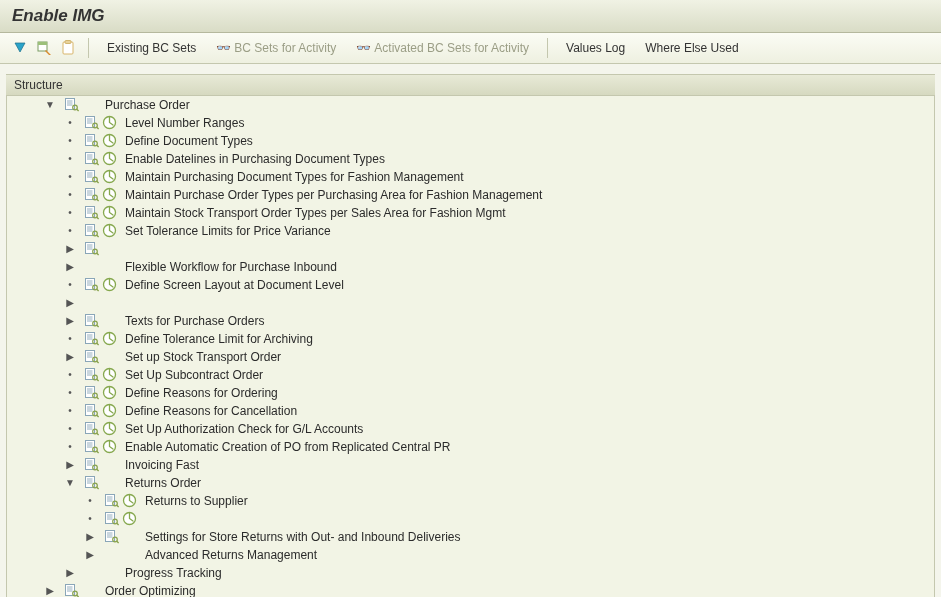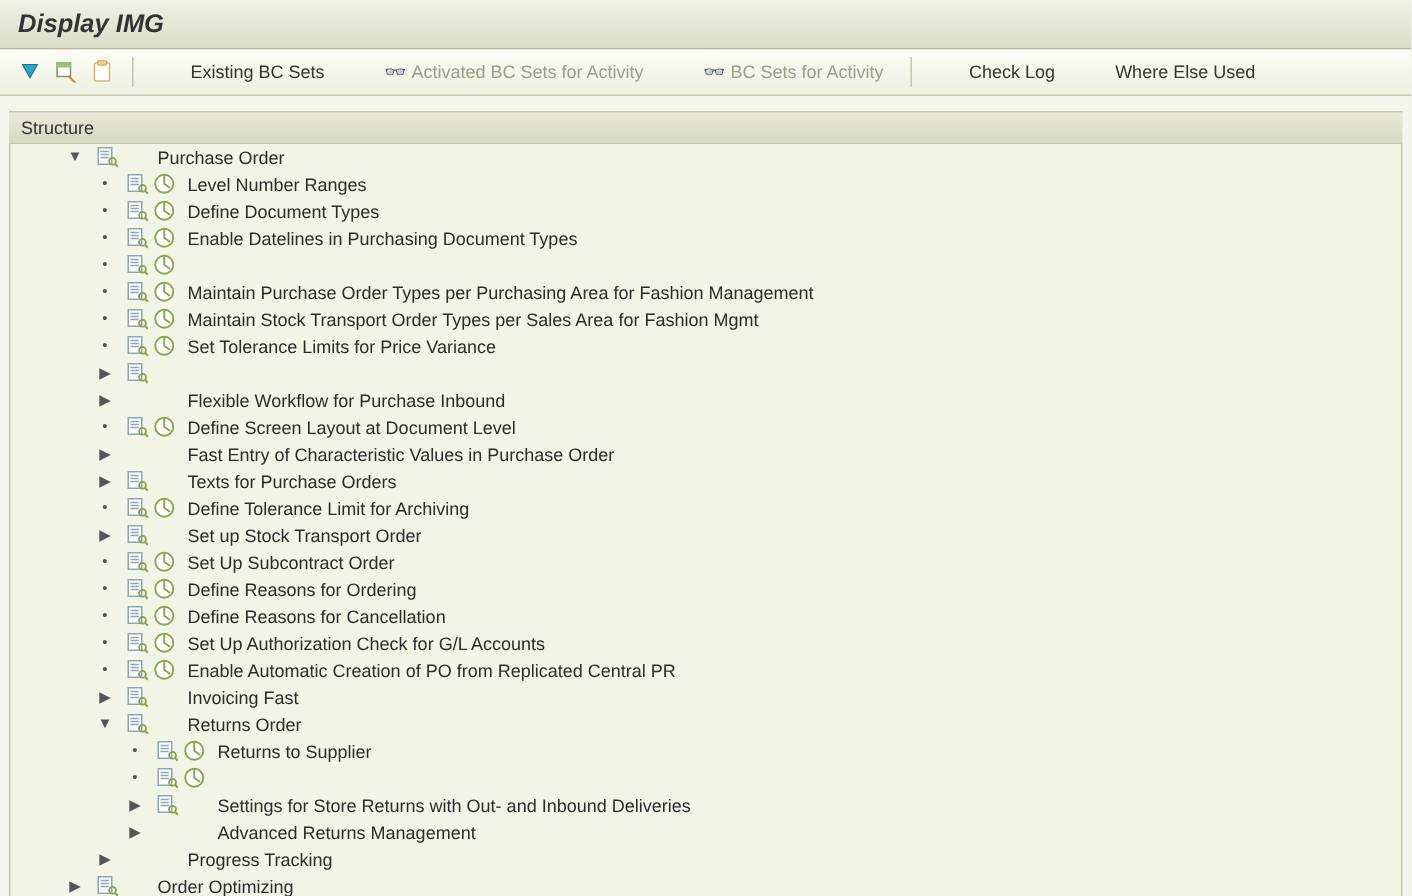--- a/index.html
+++ b/index.html
@@ -31,21 +31,20 @@
   .toolbar-sep {
     width: 1px; height: 20px;
     background: #c4c7ae;
     margin: 0 6px;
   }
   .toolbar-btn {
     padding: 3px 8px;
     border-radius: 3px;
     color: #333;
     cursor: pointer;
-    margin-left: 20px;
   }
   .toolbar-btn.disabled { color: #9b9e86; cursor: default; }
   .toolbar-icon {
     display: inline-flex; align-items: center; justify-content: center;
     width: 20px; height: 20px;
     cursor: pointer;
   }
   .glasses { font-size: 12px; margin-right: 3px; }
   .spacer { height: 10px; background: #f4f5ec; }
   .structure-header {
@@ -88,21 +87,21 @@
   .node-label { cursor: default; }
   .underline-red { border-bottom: 2px solid #d40000; padding-bottom: 0px; }
   
   .ico { display:inline-flex; width:16px; height:16px; align-items:center; justify-content:center; }
   .ico svg { display:block; }
 </style>
 </head>
 <body>
 
 <div class="title-bar">
-  <span>Display IMG</span>
+  <span>Enable IMG</span>
 </div>
 
 <div class="toolbar">
   <span class="toolbar-icon">
     <svg width="16" height="16">
         <polygon points="3,3 13,3 8,12" fill="#2aa3c9" stroke="#1a6f8a" stroke-width="0.7"></polygon>
       </svg>
   </span>
   <span class="toolbar-icon">
     <svg width="16" height="16">
@@ -113,27 +112,27 @@
   </span>
   <span class="toolbar-icon">
     <svg width="14" height="16">
       <rect x="2" y="2" width="10" height="12" rx="1" fill="#fff" stroke="#d8b56a" stroke-width="1"></rect>
       <rect x="4" y="0.5" width="6" height="3" rx="1" fill="#e8d29a" stroke="#c9a85a" stroke-width="0.8"></rect>
     </svg>
   </span>
   <span class="toolbar-sep"></span>
   <span class="toolbar-btn">Existing BC Sets</span>
   <span class="toolbar-btn disabled">
+    <span class="glasses">👓</span><span>BC Sets for Activity</span>
+  </span>
+  <span class="toolbar-btn disabled">
     <span class="glasses">👓</span><span>Activated BC Sets for Activity</span>
   </span>
-  <span class="toolbar-btn disabled">
-    <span class="glasses">👓</span><span>BC Sets for Activity</span>
-  </span>
   <span class="toolbar-sep"></span>
-  <span class="toolbar-btn">Check Log</span>
+  <span class="toolbar-btn">Values Log</span>
   <span class="toolbar-btn">Where Else Used</span>
 </div>
 
 <div class="spacer"></div>
 
 <div class="structure-header">
   <span>Structure</span>
 </div>
 
 <div class="tree-wrap" id="tree">
@@ -243,20 +242,21 @@
       <line x1="12.6" y1="12.1" x2="14.6" y2="14.1" stroke="#88a24c" stroke-width="1.4"></line>
     </svg>
         </span>
         <span class="ico">
     <svg width="15" height="15">
       <circle cx="7.5" cy="7.5" r="6" fill="#fff" stroke="#86a84e" stroke-width="1.3"></circle>
       <path d="M7.5 2.5 L7.5 7.5 L11 10" fill="none" stroke="#86a84e" stroke-width="1.3" stroke-linecap="round"></path>
     </svg>
         </span>
       </span>
+      <span class="node-label">Maintain Purchasing Document Types for Fashion Management</span>
     </div>
     <div class="tree-row">
       <span class="indent" style="width: 56px;"></span>
       <span class="expander">•</span>
       <span style="display: inline-block; width: 6px;"></span>
       <span class="node-icons" style="min-width: 36px;">
         <span class="ico">
     <svg width="15" height="15">
       <rect x="1.5" y="1.5" width="9" height="11" fill="#fff" stroke="#8aa6b8" stroke-width="1"></rect>
       <line x1="3" y1="4" x2="8.5" y2="4" stroke="#8aa6b8" stroke-width="0.9"></line>
@@ -376,21 +376,20 @@
       <span class="node-label">Define Screen Layout at Document Level</span>
     </div>
     <div class="tree-row">
       <span class="indent" style="width: 56px;"></span>
       <span class="expander">▶</span>
       <span style="display: inline-block; width: 6px;"></span>
       <span class="node-icons" style="min-width: 36px;">
         <span class="ico"></span>
         <span class="ico"></span>
       </span>
-      <span class="node-label">Fast Entry of Characteristic Values in Purchase Order</span>
     </div>
     <div class="tree-row">
       <span class="indent" style="width: 56px;"></span>
       <span class="expander">▶</span>
       <span style="display: inline-block; width: 6px;"></span>
       <span class="node-icons" style="min-width: 36px;">
         <span class="ico">
     <svg width="15" height="15">
       <rect x="1.5" y="1.5" width="9" height="11" fill="#fff" stroke="#8aa6b8" stroke-width="1"></rect>
       <line x1="3" y1="4" x2="8.5" y2="4" stroke="#8aa6b8" stroke-width="0.9"></line>

